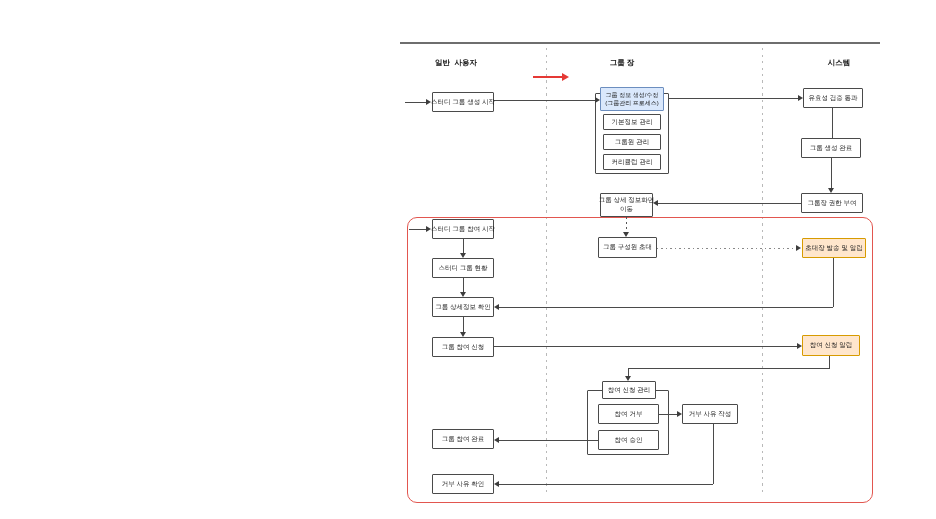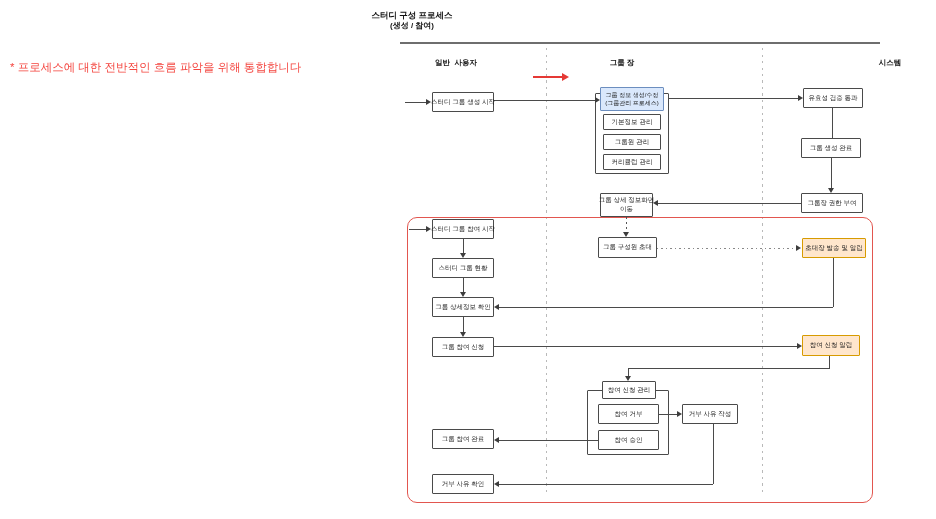--- a/index.html
+++ b/index.html
@@ -47,33 +47,28 @@
   .ah-l{border-right:5px solid #3d3d3d;border-top:3px solid transparent;border-bottom:3px solid transparent;}
   .ah-d{border-top:5px solid #3d3d3d;border-left:3px solid transparent;border-right:3px solid transparent;}
   .red-ln{background:#e53935;height:2px;z-index:2;}
   .ah-red{border-left:7px solid #e53935;border-top:4.5px solid transparent;border-bottom:4.5px solid transparent;}
 </style>
 </head>
 <body>
 
 <div class="canvas">
 
-  <div class="title">
-    <div class="t1">스터디 구성 프로세스</div>
-    <div class="t2">(생성 / 참여)</div>
-  </div>
 
   <div class="notes">
-    <div class="note n-red">* 프로세스에 대한 전반적인 흐름 파악을 위해 통합합니다</div>
   </div>
 
   <div class="hrule"></div>
   <div class="lane-label" style="left:416px;font-family:Liberation Mono, monospace;">일반 사용자</div>
   <div class="lane-label" style="left:582px;">그룹 장</div>
-  <div class="lane-label" style="left:850px;">시스템</div>
+  <div class="lane-label" style="left:799px;">시스템</div>
   <div class="lane-div" style="left:546px;"></div>
   <div class="lane-div" style="left:762px;"></div>
 
   <div class="ln red-ln" style="left:533px;top:76px;width:30px;"></div>
   <div class="ah ah-red" style="left:562px;top:72.5px;"></div>
 
   <div class="frame-red"></div>
 
   <div class="node" style="left:432px;top:92px;width:62px;height:20px;">스터디 그룹 생성 시작</div>
   <div class="node" style="left:432px;top:219px;width:62px;height:20px;">스터디 그룹 참여 시작</div>

